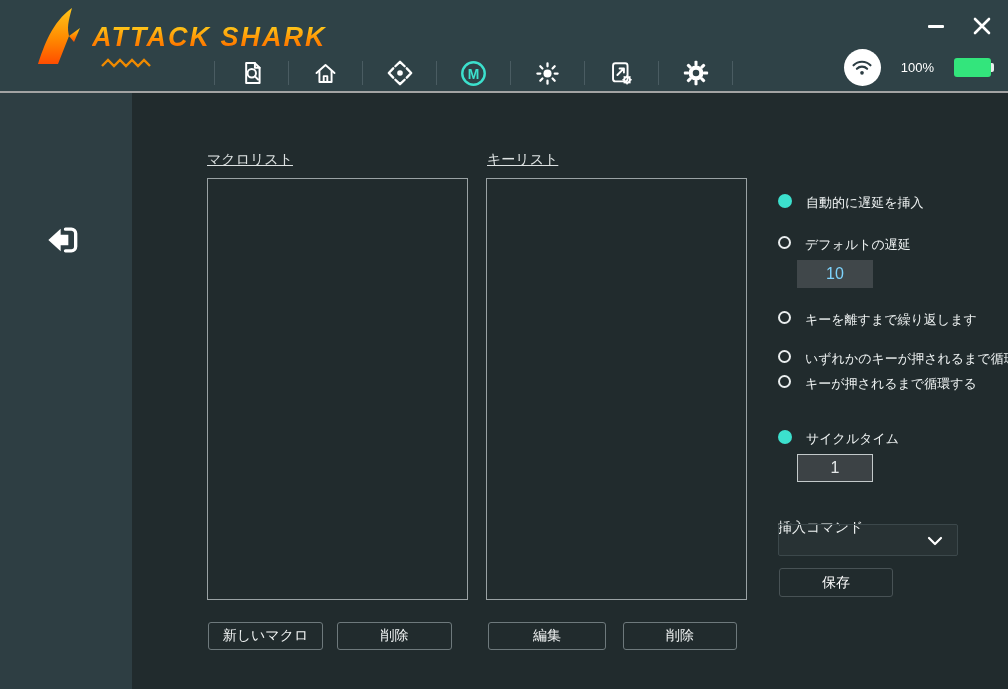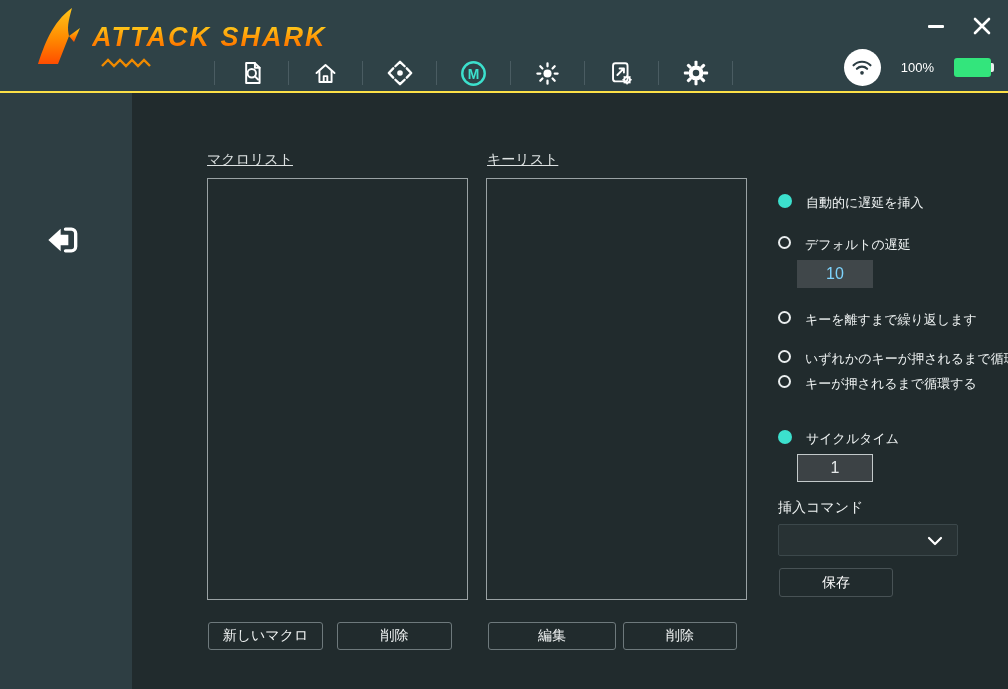--- a/index.html
+++ b/index.html
@@ -5,21 +5,21 @@
   * { margin:0; padding:0; box-sizing:border-box; }
   html,body { background:#0c1214; }
   body { font-family:"Liberation Sans","DejaVu Sans",sans-serif; }
   .app{
     position:relative; width:1008px; height:689px; overflow:hidden;
     background:#212b2d; color:#eef2f2;
   }
   
   .topbar{
     position:absolute; left:0; top:0; width:1008px; height:93px;
-    background:#2f4247; border-bottom:2px solid #fde047;
+    background:#2f4247; border-bottom:2px solid #a3a3a3;
   }
   .logo{ position:absolute; left:36px; top:6px; height:72px; display:flex; align-items:flex-start; }
   .brand-text{
     position:absolute; left:56px; top:16px;
     font-size:27px; font-weight:800; font-style:italic; letter-spacing:2px;
     background:linear-gradient(180deg,#ffc61a 15%,#ff8a00 60%,#ff5d00 100%);
     -webkit-background-clip:text; background-clip:text; color:transparent;
     white-space:nowrap;
   }
   .zigzag{ position:absolute; left:64px; top:52px; }
@@ -61,21 +61,21 @@
   .opt-row{ position:absolute; left:778px; display:flex; align-items:flex-start; gap:14px;
             cursor:pointer; white-space:nowrap; }
   .radio{ width:13px; height:13px; border-radius:50%; border:2px solid #e9edee;
           background:transparent; flex:0 0 auto; }
   .opt-row.selected .radio{ border:none; background:var(--accent,#3ce0cd); width:14px; height:14px; }
   .opt-label{ font-size:13px; color:#f0f4f4; }
   .num-input{ position:absolute; left:797px; width:76px; height:28px; text-align:center;
               font-size:16px; font-family:inherit; border:none; outline:none; }
   .input-delay{ top:260px; background:#40474a; color:#7dd3fc; }
   .input-cycle{ top:454px; background:#3c4245; color:#e4e8e9; border:1px solid #c3c9ca; }
-  .insert-label{ position:absolute; left:778px; top:499px; font-size:14px; color:#eef2f2; }
+  .insert-label{ position:absolute; left:778px; top:519px; font-size:14px; color:#eef2f2; }
   .dropdown{ position:absolute; left:778px; top:524px; width:180px; height:32px;
              background:rgba(255,255,255,0.035); border:1px solid #3c484b; border-radius:2px;
              cursor:pointer; }
   .dropdown .chev{ position:absolute; right:14px; top:11px; }
   .save-btn{ position:absolute; left:779px; top:568px; width:114px; height:29px;
              background:transparent; border:1px solid #485255; border-radius:3px;
              color:#ffffff; font-size:14px; cursor:default; font-family:inherit; }
 </style>
 </head>
 <body>
@@ -217,21 +217,21 @@
   </aside>
 
   <div class="list-title" style="left:207px; top:151px;">マクロリスト</div>
   <div class="list-box" style="left:207px;"></div>
 
   <div class="list-title" style="left:487px; top:151px;">キーリスト</div>
   <div class="list-box" style="left:486px;"></div>
 
   <button class="btn" style="left:208px; top:622px; width:115px;">新しいマクロ</button>
   <button class="btn" style="left:337px; top:622px; width:115px;">削除</button>
-  <button class="btn" style="left:488px; top:622px; width:128px;">編集</button>
+  <button class="btn" style="left:488px; top:622px; width:118px;">編集</button>
   <button class="btn" style="left:623px; top:622px; width:114px;">削除</button>
 
 
   <div class="opt-row selected" style="top:194px;">
     <span class="radio"></span>
     <span class="opt-label">自動的に遅延を挿入</span>
   </div>
 
   <div class="opt-row" style="top:236px;">
     <span class="radio"></span>

